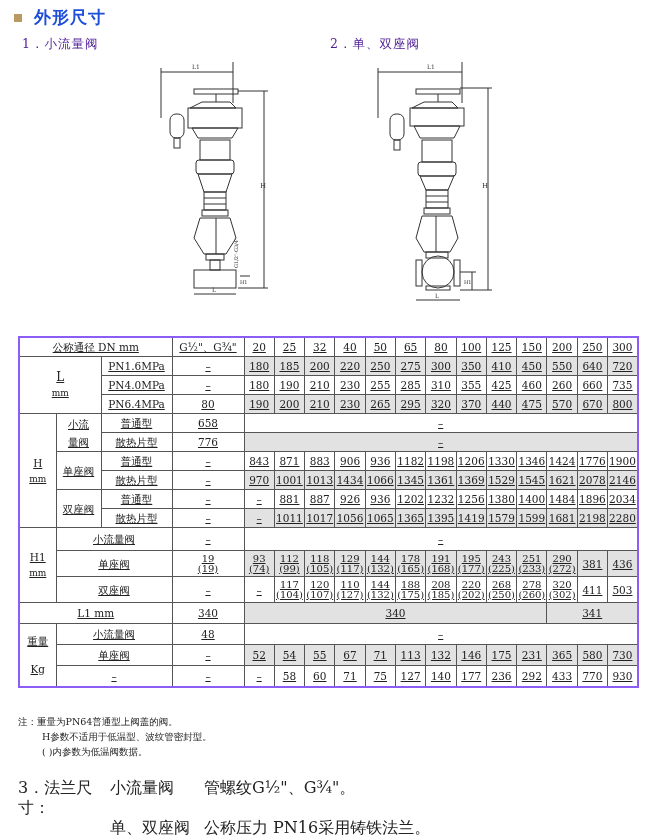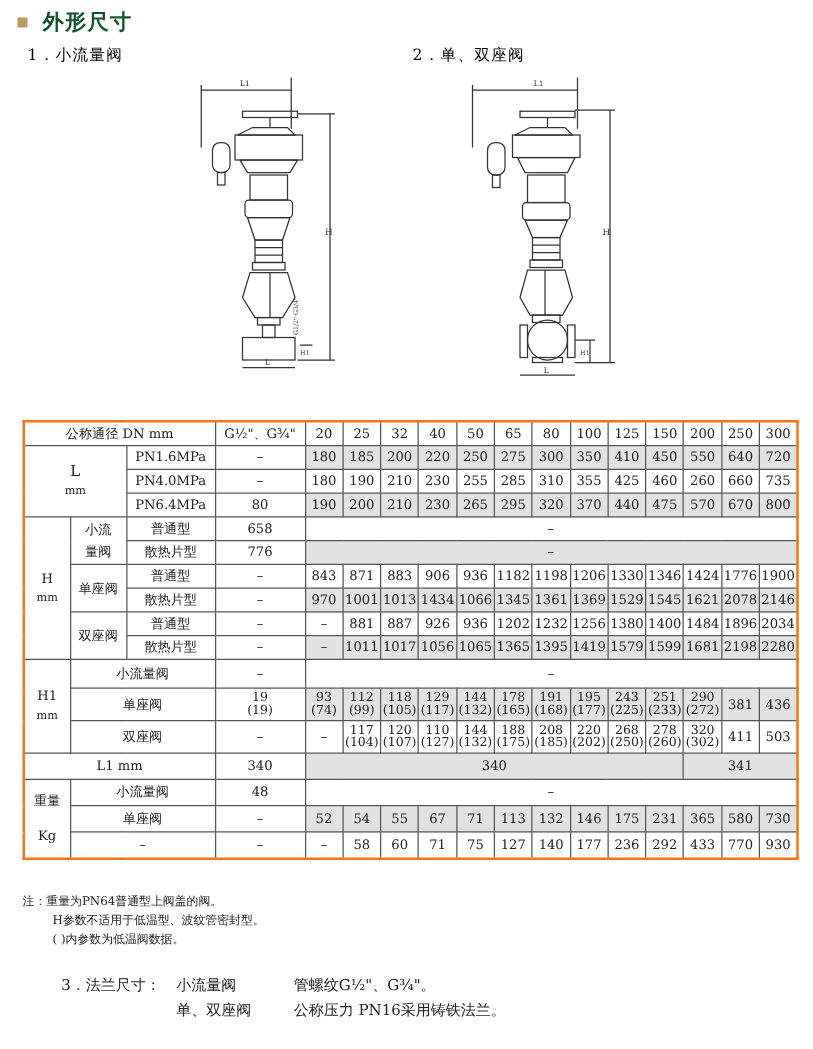--- a/index.html
+++ b/index.html
@@ -1,27 +1,27 @@
 <!DOCTYPE html>
 <html><head>
 <meta charset="utf-8">
 <style>
   html,body{margin:0;padding:0;background:#fff;}
   body{width:650px;height:839px;position:relative;overflow:hidden;font-family:"DejaVu Serif","Liberation Serif",serif;color:#222;}
-  .sec-title{position:absolute;left:14px;top:6px;font-size:17px;color:#14532d;font-weight:bold;letter-spacing:1px;display:flex;align-items:center;}
+  .sec-title{position:absolute;left:14px;top:6px;font-size:17px;color:#1d4ed8;font-weight:bold;letter-spacing:1px;display:flex;align-items:center;}
   .sec-title .sq{display:inline-block;width:8px;height:8px;background:#b99a63;margin-right:12px;}
-  .sub{position:absolute;top:36px;font-size:12.5px;color:#000000;letter-spacing:1px;}
+  .sub{position:absolute;top:36px;font-size:12.5px;color:#4c1d95;letter-spacing:1px;}
   .fig{position:absolute;}
-  table.spec{position:absolute;left:18px;top:336px;width:619px;border-collapse:collapse;table-layout:fixed;font-size:10.5px;border:2px solid #f97316;}
+  table.spec{position:absolute;left:18px;top:336px;width:619px;border-collapse:collapse;table-layout:fixed;font-size:10.5px;border:2px solid #8b5cf6;text-decoration:underline;}
   table.spec td{border:1px solid #555;text-align:center;vertical-align:middle;padding:0;height:18px;line-height:12px;}
   table.spec td.g{background:#e2e2e2;}
   table.spec td.two{line-height:10px;font-size:10px;margin-top:36px;}
   .notes{position:absolute;left:18px;top:714px;font-size:9.5px;line-height:15px;color:#222;}
   .notes .ind{padding-left:24px;}
-  .flange{position:absolute;left:18px;top:778px;font-size:12px;line-height:20px;color:#222;margin-left:31px;}
+  .flange{position:absolute;left:18px;top:778px;font-size:16px;line-height:20px;color:#222;}
   .flange .row{display:flex;}
   .flange .c1{width:92px;}
   .flange .c2{width:94px;}
 </style>
 </head>
 <body>
 
 <div class="sec-title">
   <span class="sq"></span>
   <span>外形尺寸</span>

